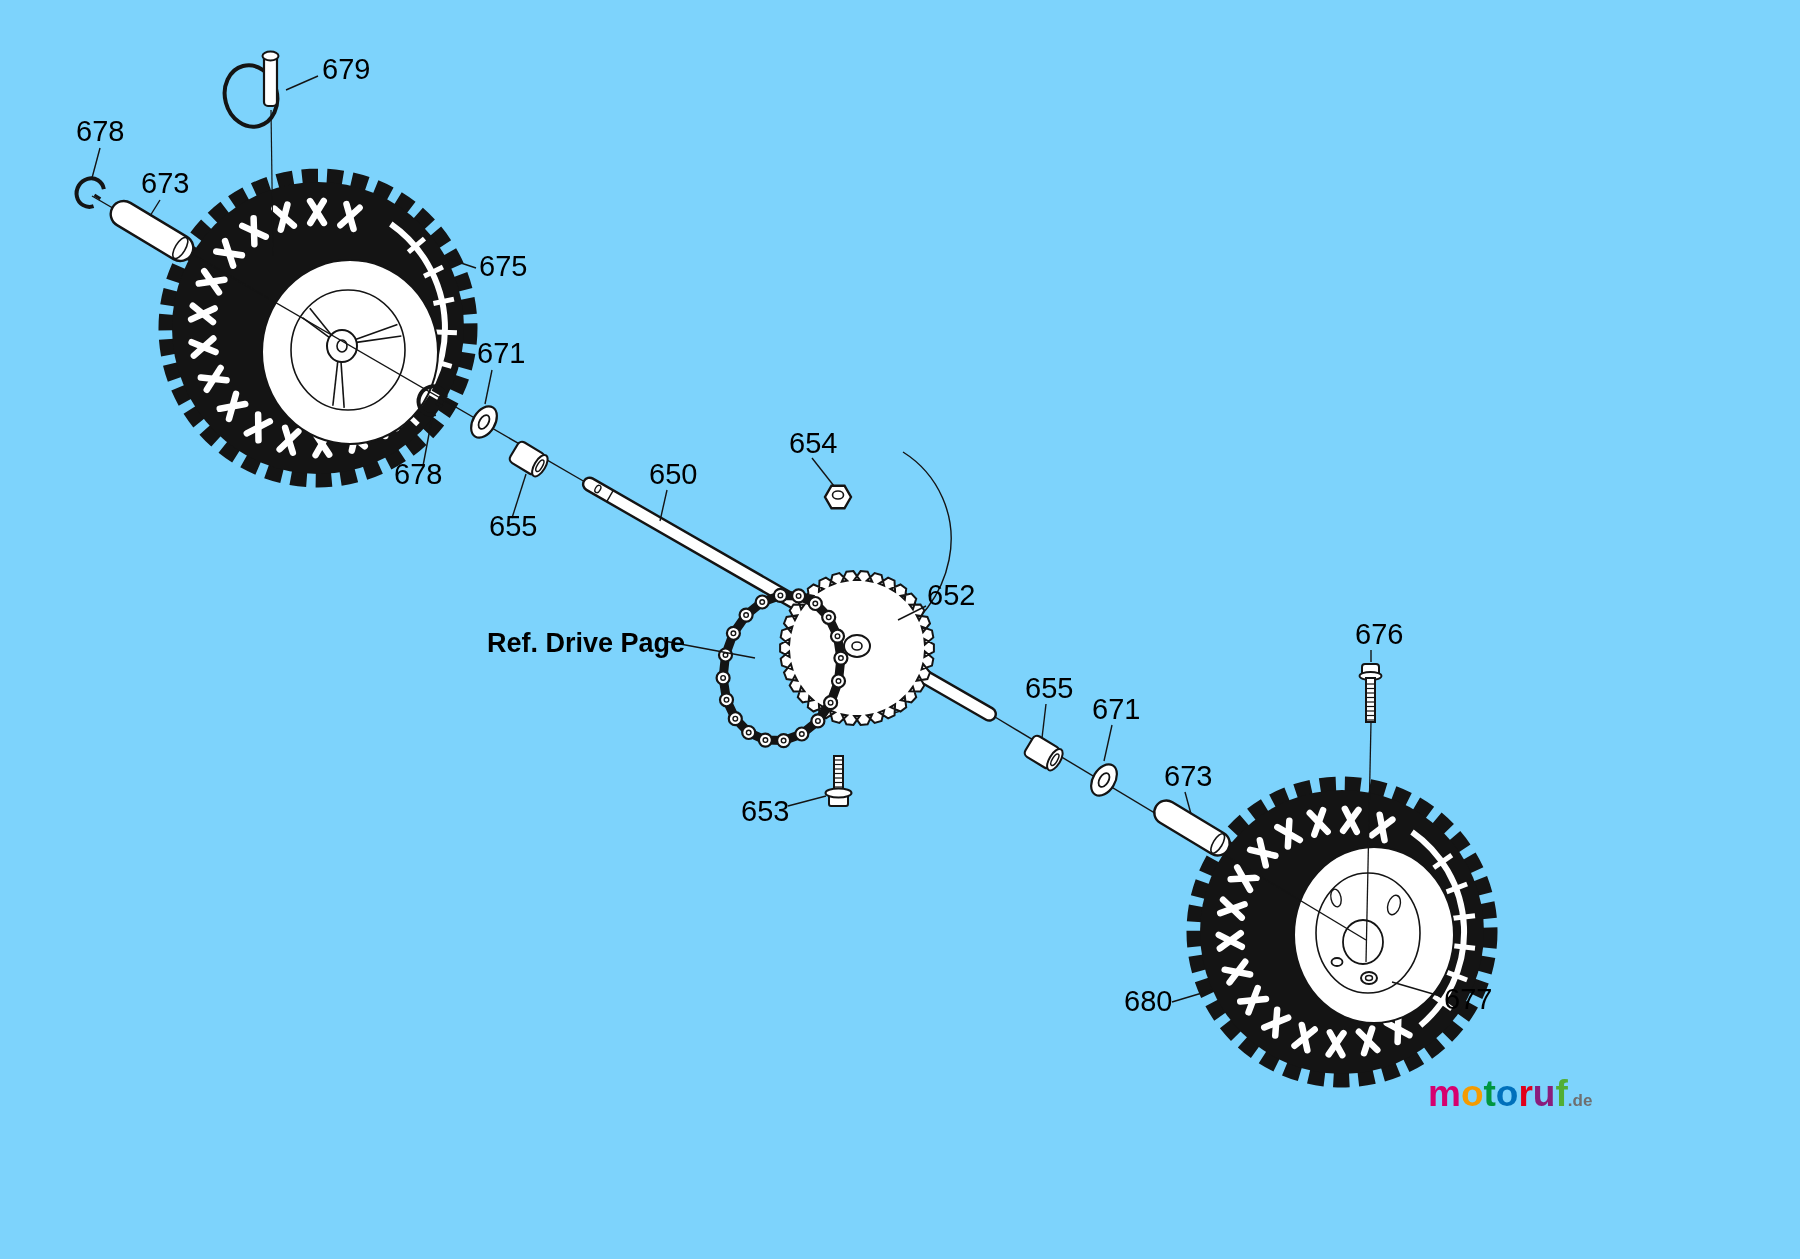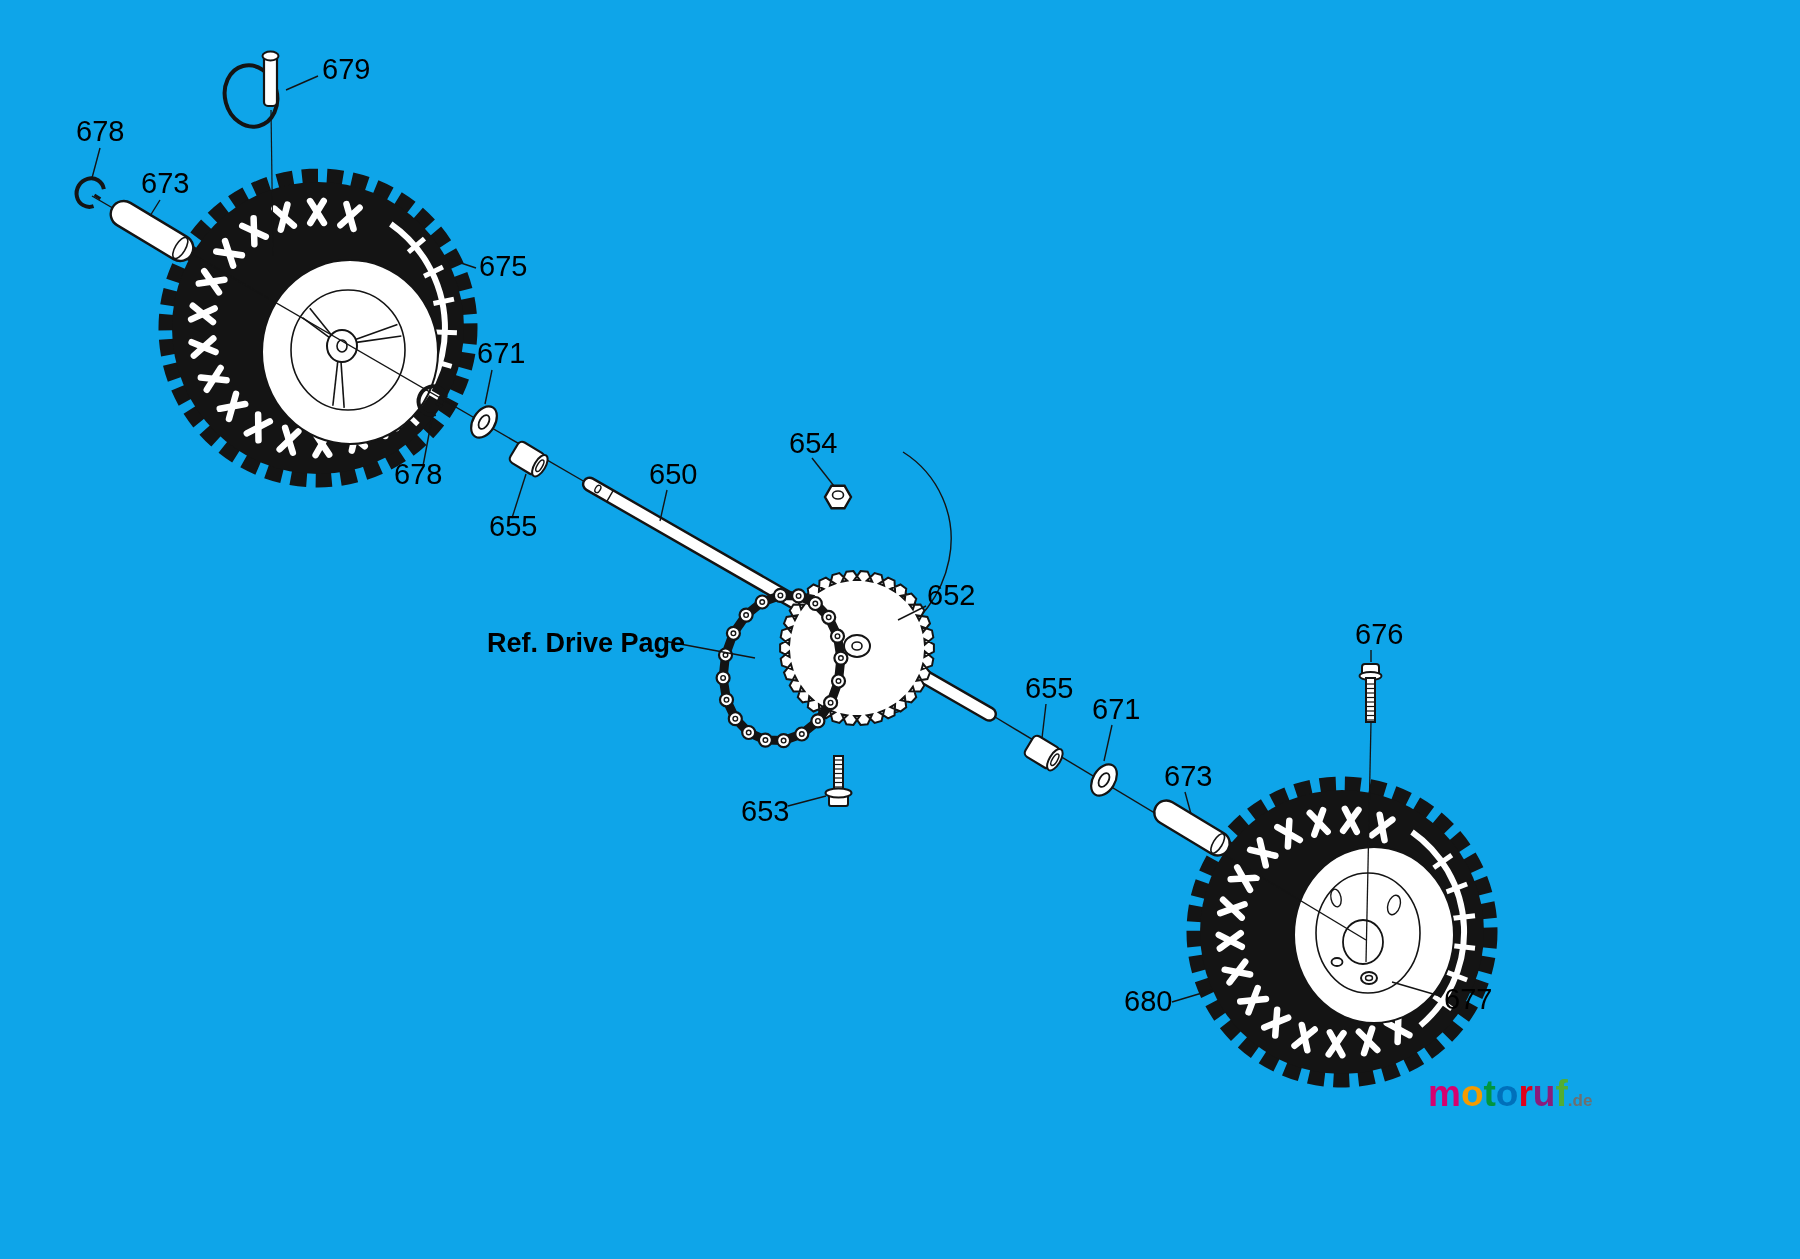--- a/index.html
+++ b/index.html
@@ -1,16 +1,16 @@
 <!DOCTYPE html>
 <html><head>
 <meta charset="utf-8">
 <style>
   html,body{margin:0;padding:0;background:#ffffff;}
-  .stage{position:relative;width:1800px;height:1259px;background:#0ea5e9;overflow:hidden;
+  .stage{position:relative;width:1800px;height:1259px;background:#7dd3fc;overflow:hidden;
          font-family:"Liberation Sans", sans-serif;}
   svg{display:block}
   .lbl{font-family:"Liberation Sans", sans-serif;font-size:29px;fill:#000;}
   .lbl-bold{font-family:"Liberation Sans", sans-serif;font-size:27px;font-weight:bold;fill:#000;}
   .wm{font-family:"Liberation Sans", sans-serif;font-size:37px;font-weight:bold;}
 </style>
 </head>
 <body>
 
 <div class="stage">

